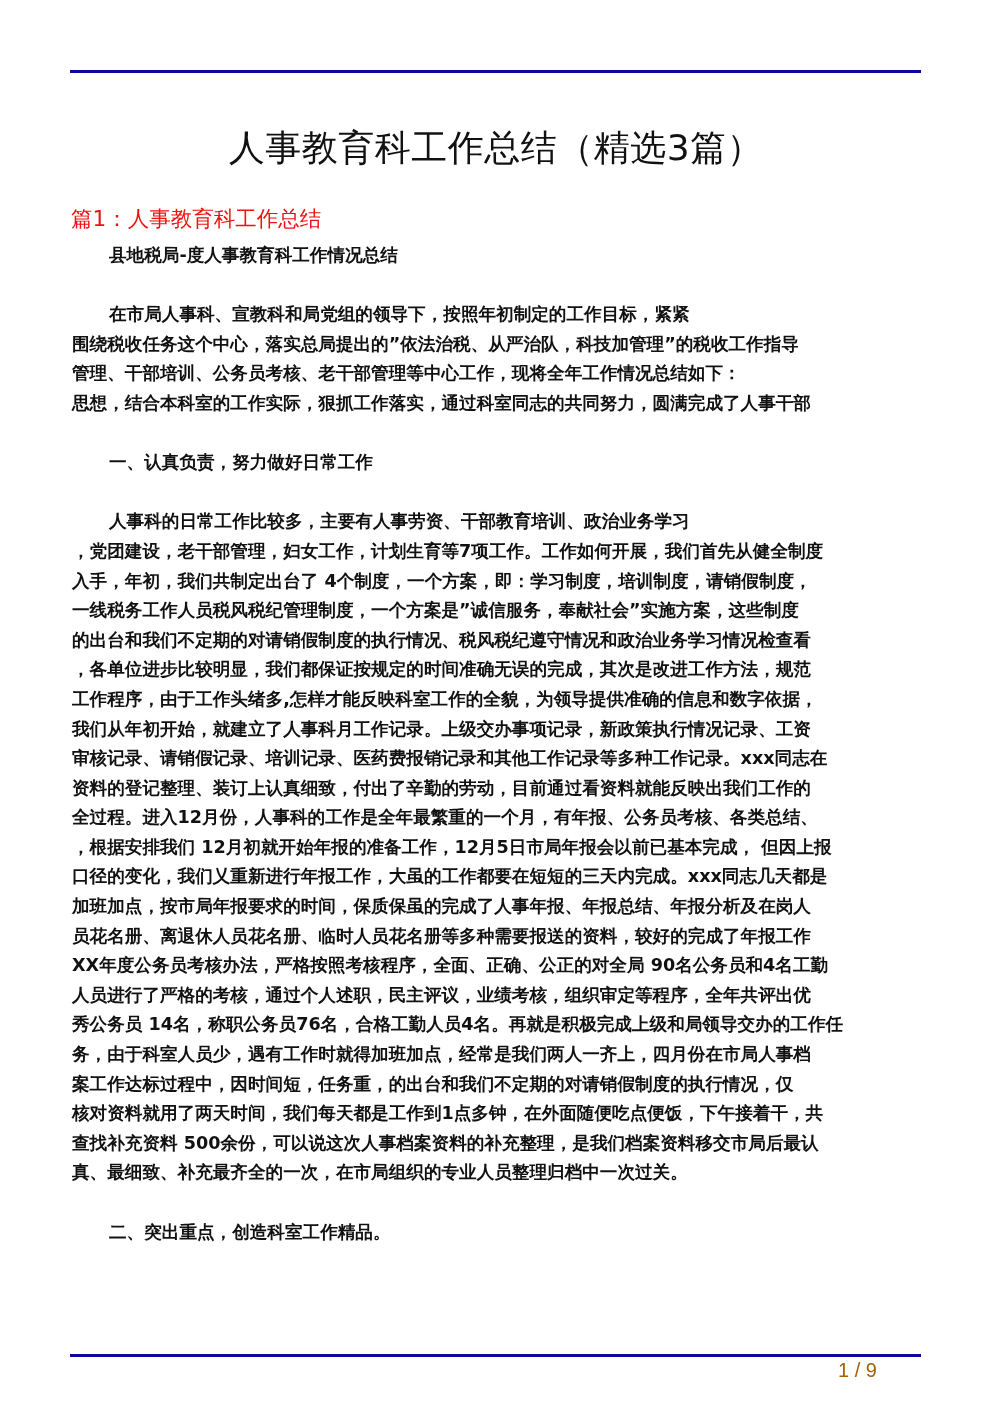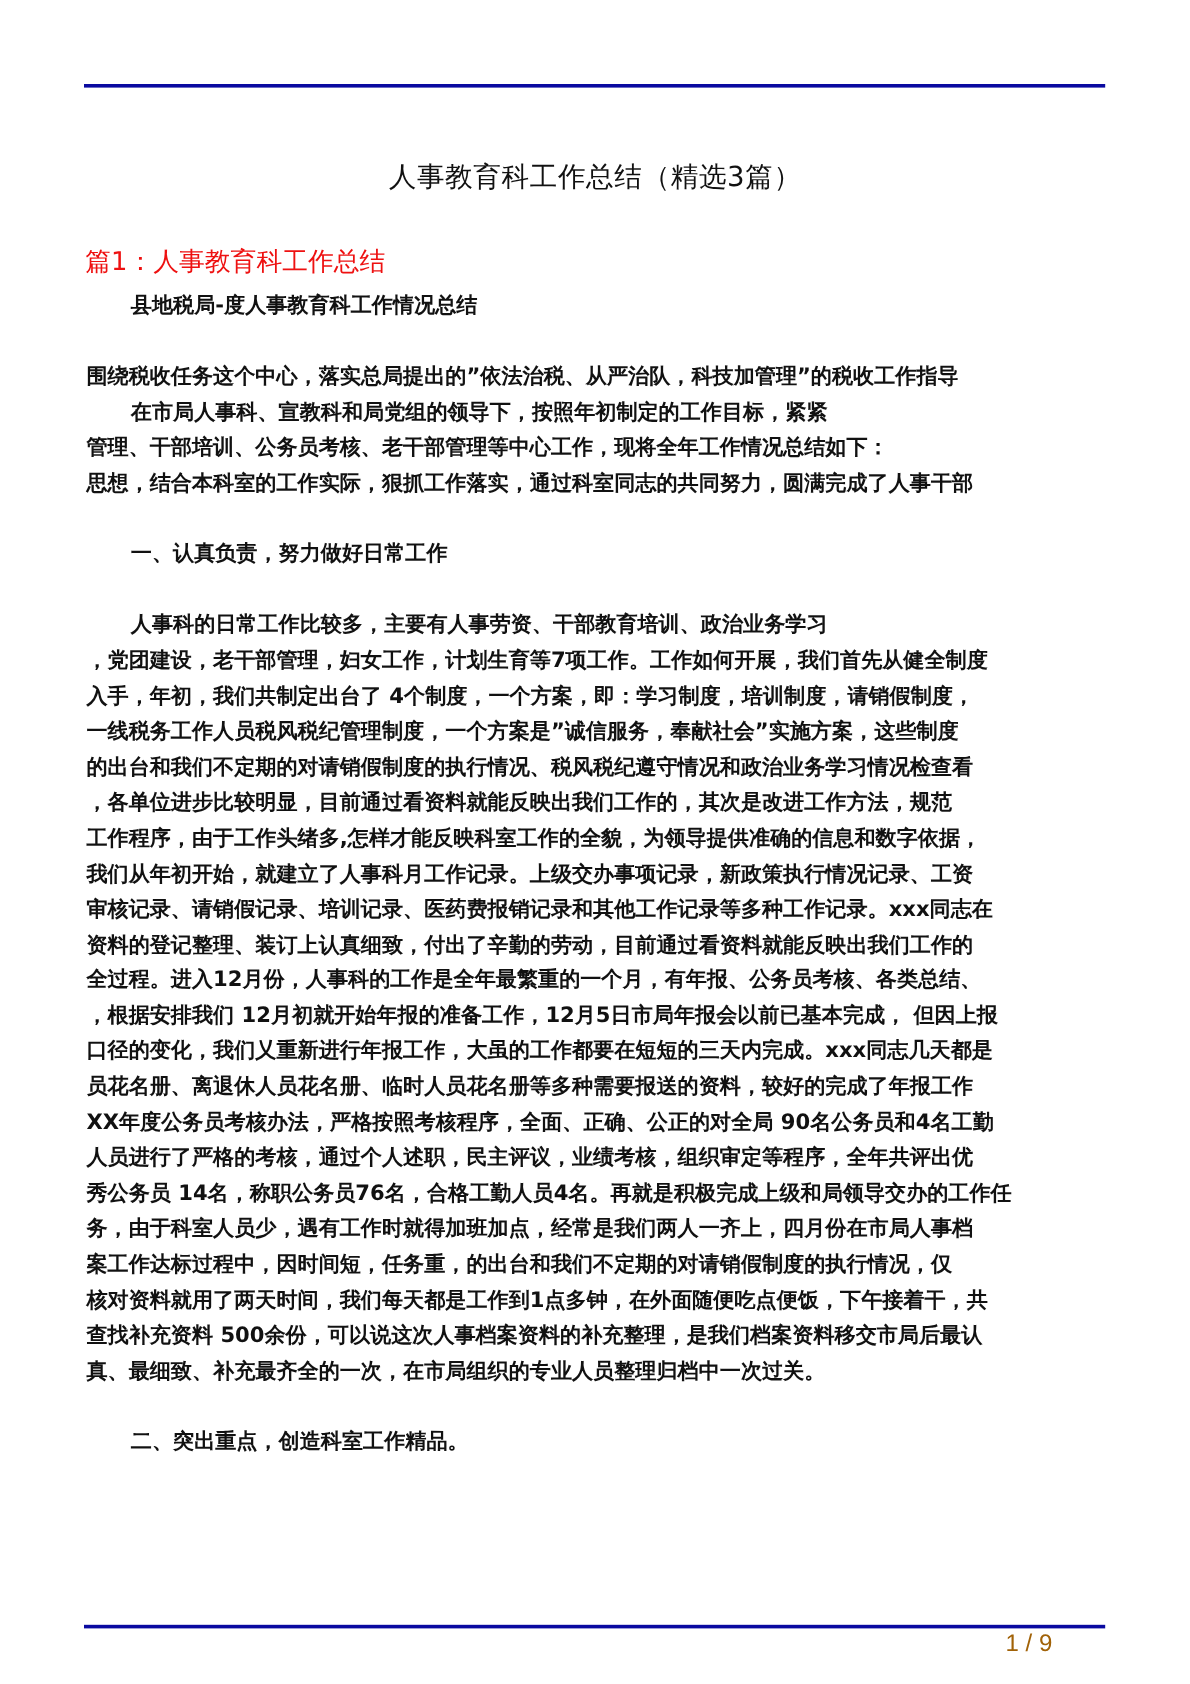--- a/index.html
+++ b/index.html
@@ -24,21 +24,21 @@
   }
   .rule.top { top: 70px; }
   .rule.bottom { top: 1354px; }
 
   .title {
     position: absolute;
     top: 128px;
     left: 0;
     width: 992px;
     text-align: center;
-    font-size: 23px;
+    font-size: 36px;
     line-height: 40px;
     color: #111111;
     letter-spacing: 0.5px;
   }
   .section-heading {
     position: absolute;
     top: 202px;
     left: 71px;
     font-size: 21.5px;
     line-height: 34px;
@@ -91,42 +91,43 @@
 <div class="rule top"></div>
 
 <div class="title">人事教育科工作总结（精选3篇）</div>
 
 <div class="section-heading">篇1：人事教育科工作总结</div>
 
 <div class="content">
   <p class="sub">县地税局-度人事教育科工作情况总结</p>
 
   <p class="para lines">
+    <span class="ln first">在市局人事科、宣教科和局党组的领导下，按照年初制定的工作目标，紧紧</span>
     <span class="ln">围绕税收任务这个中心，落实总局提出的”依法治税、从严治队，科技加管理”的税收工作指导</span>
-    <span class="ln first">在市局人事科、宣教科和局党组的领导下，按照年初制定的工作目标，紧紧</span>
     <span class="ln">管理、干部培训、公务员考核、老干部管理等中心工作，现将全年工作情况总结如下：</span>
     <span class="ln">思想，结合本科室的工作实际，狠抓工作落实，通过科室同志的共同努力，圆满完成了人事干部</span>
   </p>
 
   <p class="sub">一、认真负责，努力做好日常工作</p>
 
   <p class="para lines">
     <span class="ln first">人事科的日常工作比较多，主要有人事劳资、干部教育培训、政治业务学习</span>
     <span class="ln">，党团建设，老干部管理，妇女工作，计划生育等7项工作。工作如何开展，我们首先从健全制度</span>
     <span class="ln">入手，年初，我们共制定出台了 4个制度，一个方案，即：学习制度，培训制度，请销假制度，</span>
     <span class="ln">一线税务工作人员税风税纪管理制度，一个方案是”诚信服务，奉献社会”实施方案，这些制度</span>
     <span class="ln">的出台和我们不定期的对请销假制度的执行情况、税风税纪遵守情况和政治业务学习情况检查看</span>
-    <span class="ln">，各单位进步比较明显，目前通过看资料就能反映出我们工作的，其次是改进工作方法，规范</span>
+    <span class="ln">，各单位进步比较明显，我们都保证按规定的时间准确无误的完成，其次是改进工作方法，规范</span>
     <span class="ln">工作程序，由于工作头绪多,怎样才能反映科室工作的全貌，为领导提供准确的信息和数字依据，</span>
     <span class="ln">我们从年初开始，就建立了人事科月工作记录。上级交办事项记录，新政策执行情况记录、工资</span>
     <span class="ln">审核记录、请销假记录、培训记录、医药费报销记录和其他工作记录等多种工作记录。xxx同志在</span>
     <span class="ln">资料的登记整理、装订上认真细致，付出了辛勤的劳动，目前通过看资料就能反映出我们工作的</span>
     <span class="ln">全过程。进入12月份，人事科的工作是全年最繁重的一个月，有年报、公务员考核、各类总结、</span>
     <span class="ln">，根据安排我们 12月初就开始年报的准备工作，12月5日市局年报会以前已基本完成， 但因上报</span>
     <span class="ln">口径的变化，我们乂重新进行年报工作，大虽的工作都要在短短的三天内完成。xxx同志几天都是</span>
+    <span class="ln">加班加点，按市局年报要求的时间，保质保虽的完成了人事年报、年报总结、年报分析及在岗人</span>
     <span class="ln">员花名册、离退休人员花名册、临时人员花名册等多种需要报送的资料，较好的完成了年报工作</span>
     <span class="ln">XX年度公务员考核办法，严格按照考核程序，全面、正确、公正的对全局 90名公务员和4名工勤</span>
     <span class="ln">人员进行了严格的考核，通过个人述职，民主评议，业绩考核，组织审定等程序，全年共评出优</span>
     <span class="ln">秀公务员 14名，称职公务员76名，合格工勤人员4名。再就是积极完成上级和局领导交办的工作任</span>
     <span class="ln">务，由于科室人员少，遇有工作时就得加班加点，经常是我们两人一齐上，四月份在市局人事档</span>
     <span class="ln">案工作达标过程中，因时间短，任务重，的出台和我们不定期的对请销假制度的执行情况，仅</span>
     <span class="ln">核对资料就用了两天时间，我们每天都是工作到1点多钟，在外面随便吃点便饭，下午接着干，共</span>
     <span class="ln">查找补充资料 500余份，可以说这次人事档案资料的补充整理，是我们档案资料移交市局后最认</span>
     <span class="ln">真、最细致、补充最齐全的一次，在市局组织的专业人员整理归档中一次过关。</span>
   </p>

